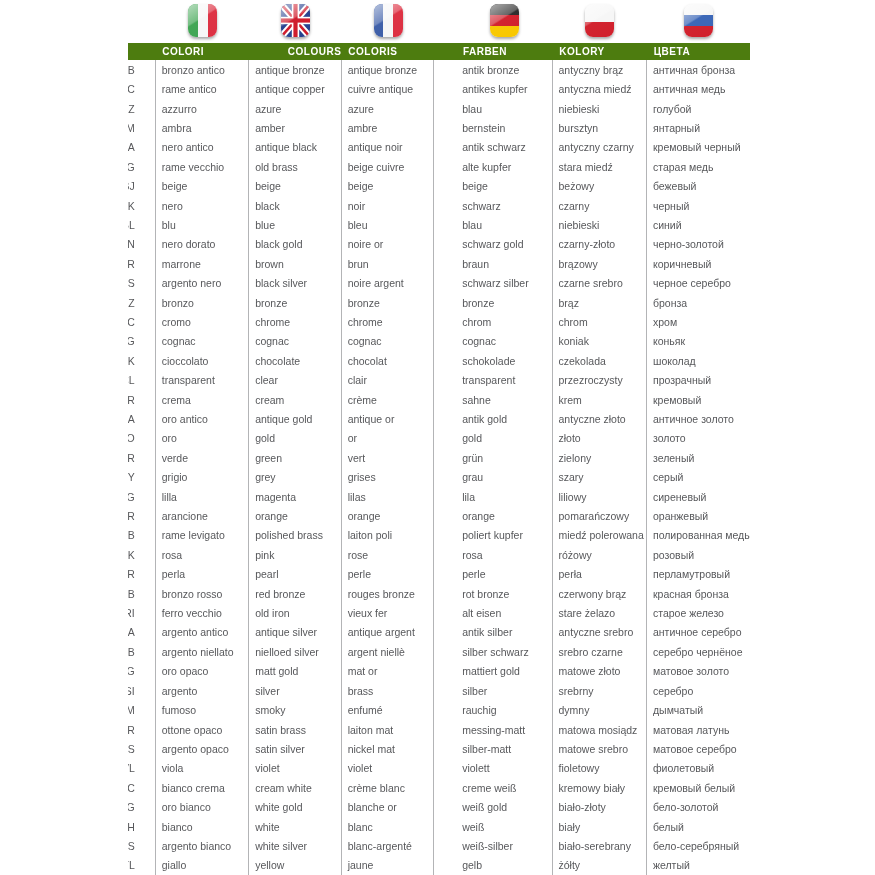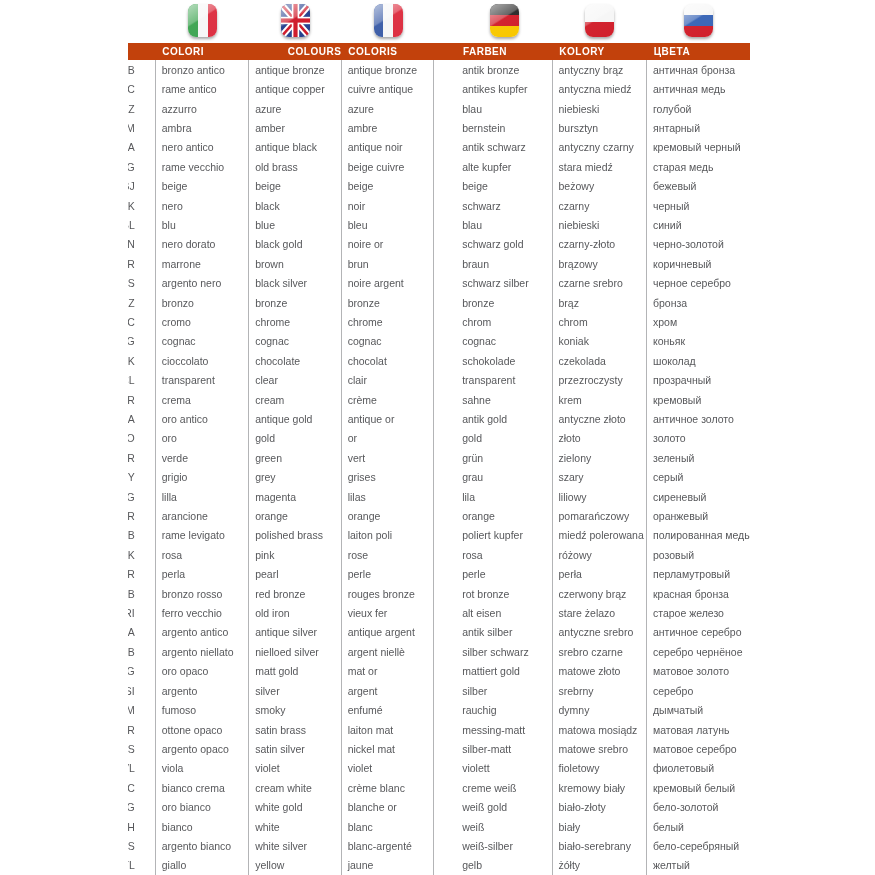--- a/index.html
+++ b/index.html
@@ -11,21 +11,21 @@
   .flag-slot{display:flex;justify-content:center;align-items:flex-start;}
   .flag{position:relative;width:29px;height:33px;border-radius:8px;overflow:hidden;
         box-shadow:0 2px 3px rgba(0,0,0,0.35);}
   .flag .stripes{position:absolute;top:0;left:0;right:0;bottom:0;display:flex;}
   .flag .stripes div{flex:1;}
   .flag svg{position:absolute;top:0;left:0;}
   .flag .gloss{position:absolute;top:0;left:0;right:0;bottom:0;border-radius:8px;
         background:linear-gradient(148deg,rgba(255,255,255,0.62) 0%,rgba(255,255,255,0.28) 42%,rgba(255,255,255,0.02) 46%,rgba(255,255,255,0) 100%);}
 
   
-  .header-bar{position:absolute;top:43px;left:128px;width:622px;height:17px;background:#c2410c;display:flex;}
+  .header-bar{position:absolute;top:43px;left:128px;width:622px;height:17px;background:#4d7c0f;display:flex;}
   .h-cell{box-sizing:border-box;color:#ffffff;font-weight:bold;font-size:10px;line-height:17px;
           padding-left:7px;letter-spacing:0.5px;overflow:hidden;white-space:nowrap;}
 
   
   .table-body{position:absolute;top:60px;left:128px;width:622px;height:815px;
               display:flex;flex-direction:column;}
   .row{flex:1;display:flex;align-items:stretch;}
   .cell{box-sizing:border-box;font-size:10.5px;color:#57585b;display:flex;align-items:center;
         overflow:hidden;white-space:nowrap;}
   .cell.b{border-right:1px solid #b3b4b6;}
@@ -407,21 +407,21 @@
         <div class="cell w-en cell-txt b">matt gold</div>
         <div class="cell w-fr cell-txt b">mat or</div>
         <div class="cell w-de cell-txt b">mattiert gold</div>
         <div class="cell w-pl cell-txt b">matowe złoto</div>
         <div class="cell w-ru cell-txt">матовое золото</div>
       </div>
       <div class="row">
         <div class="cell w-code cell-code b">SI</div>
         <div class="cell w-it cell-txt b">argento</div>
         <div class="cell w-en cell-txt b">silver</div>
-        <div class="cell w-fr cell-txt b">argent</div>
+        <div class="cell w-fr cell-txt b">brass</div>
         <div class="cell w-de cell-txt b">silber</div>
         <div class="cell w-pl cell-txt b">srebrny</div>
         <div class="cell w-ru cell-txt">серебро</div>
       </div>
       <div class="row">
         <div class="cell w-code cell-code b">SM</div>
         <div class="cell w-it cell-txt b">fumoso</div>
         <div class="cell w-en cell-txt b">smoky</div>
         <div class="cell w-fr cell-txt b">enfumé</div>
         <div class="cell w-de cell-txt b">rauchig</div>

